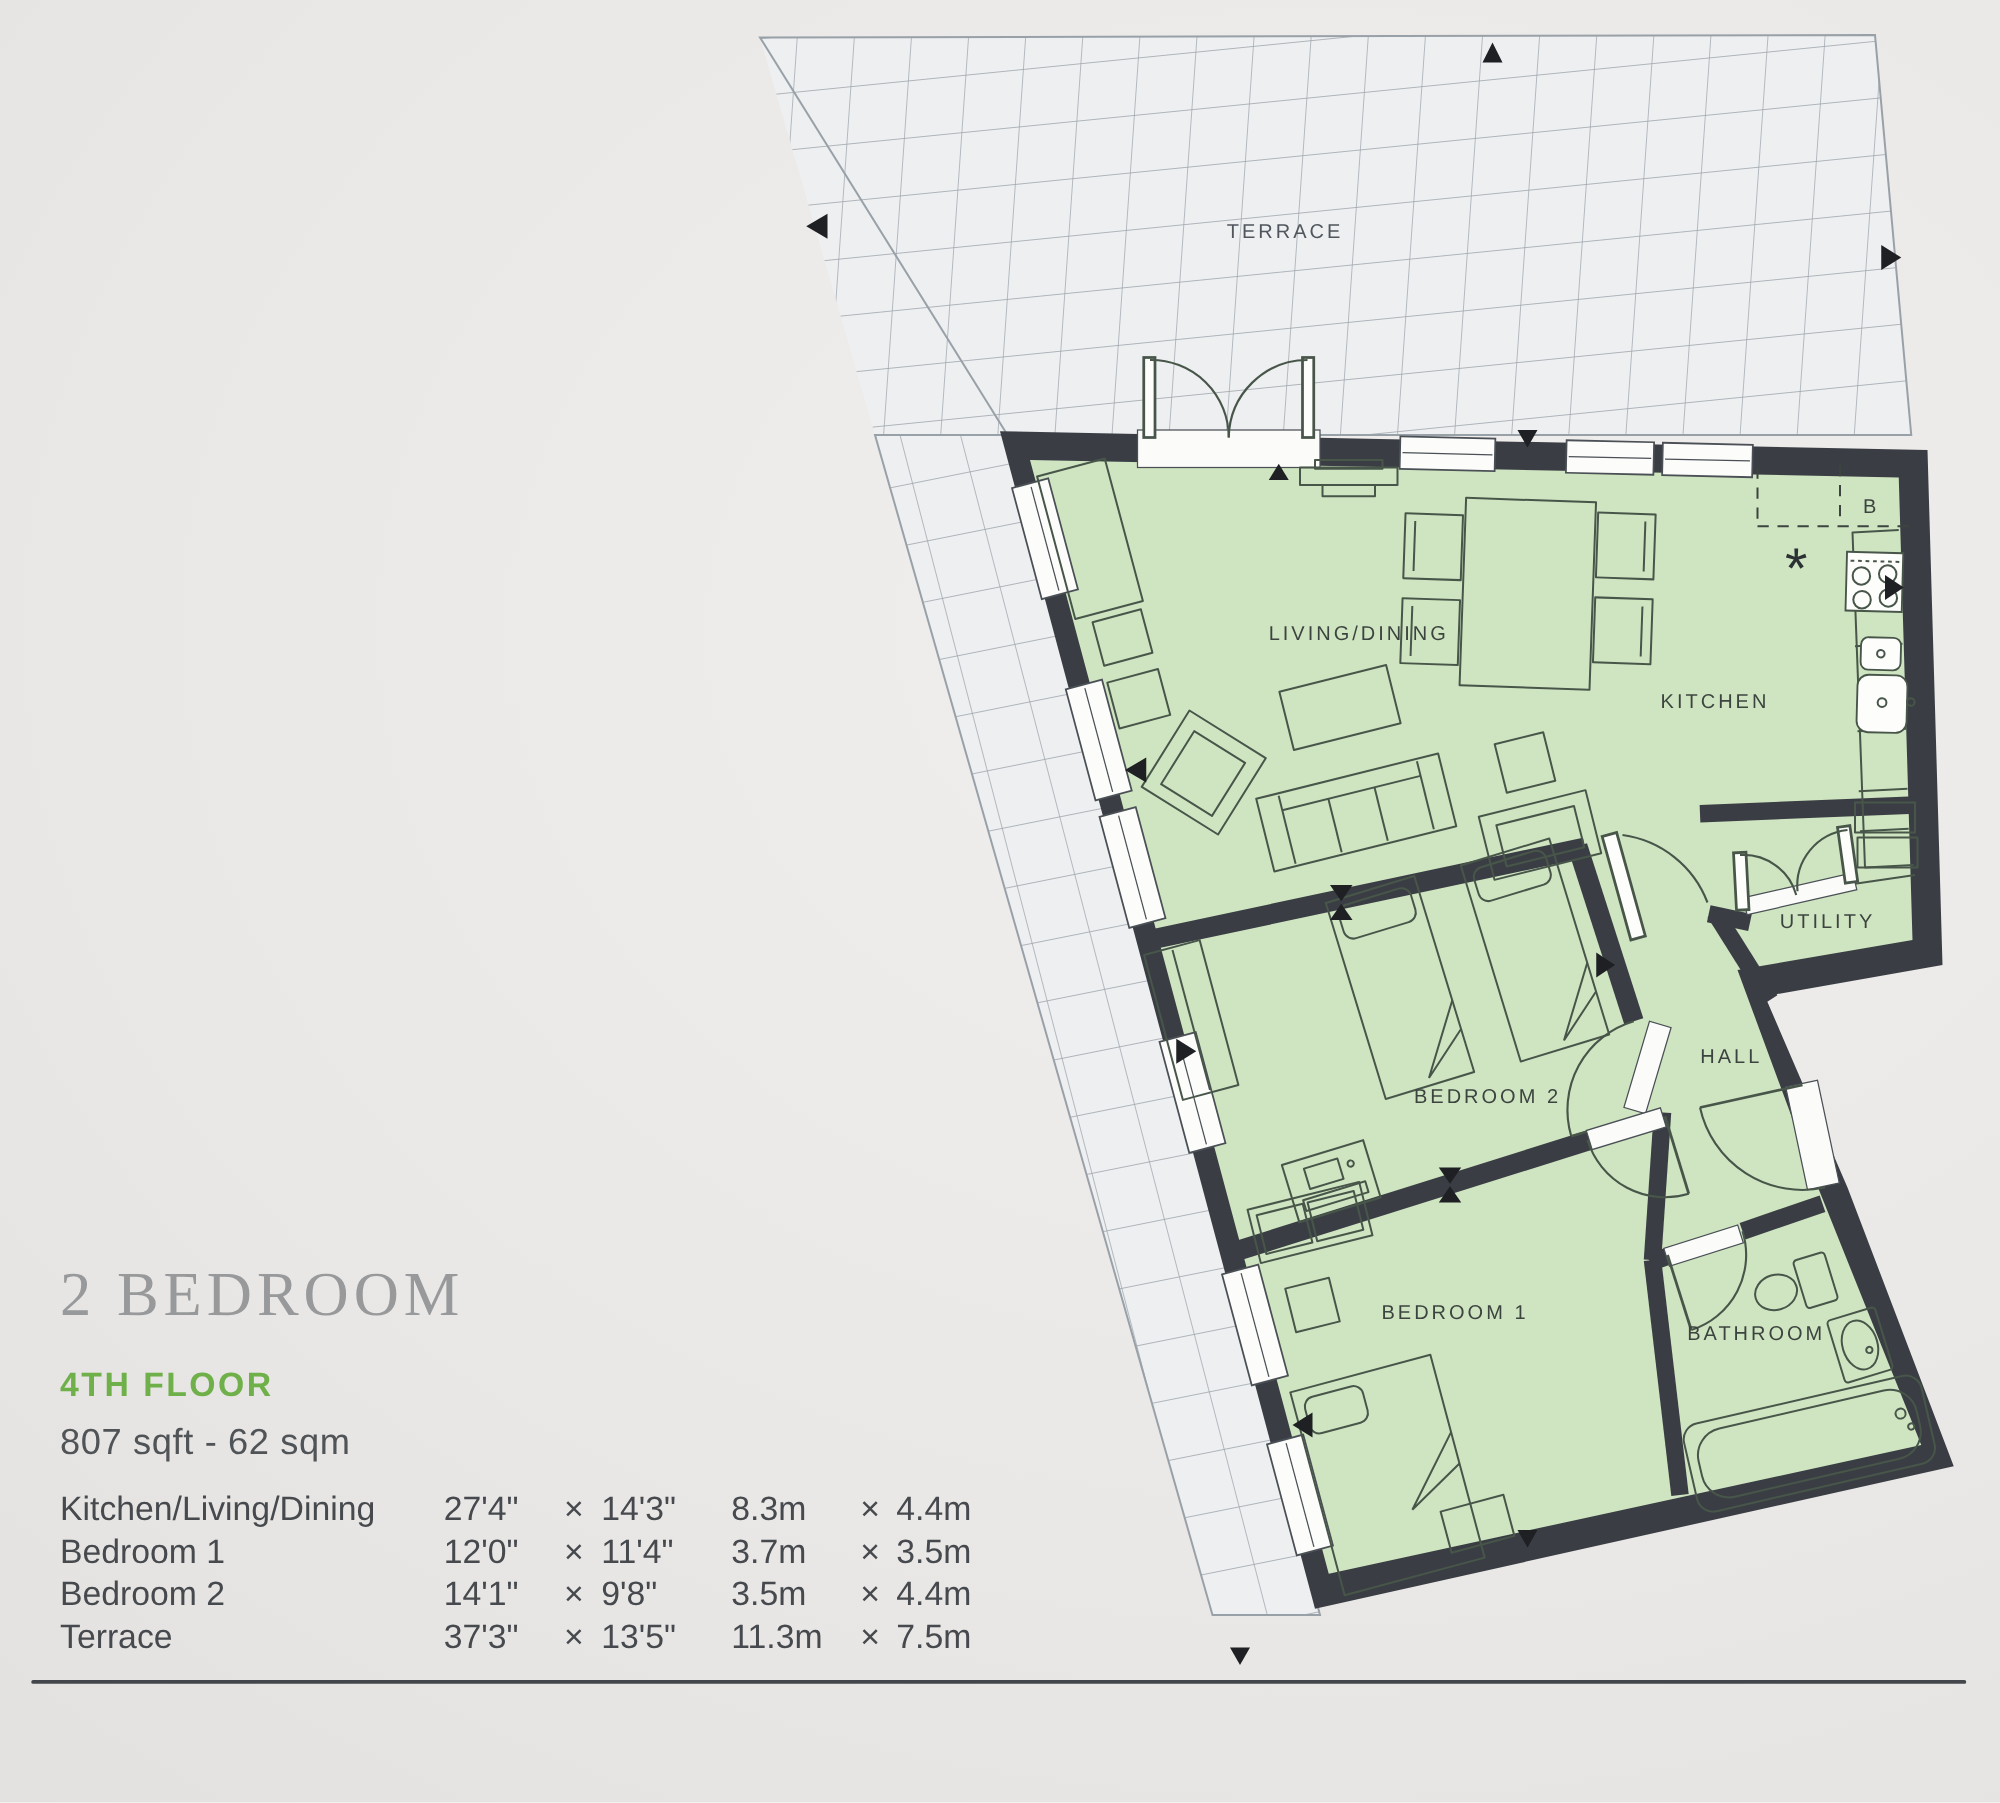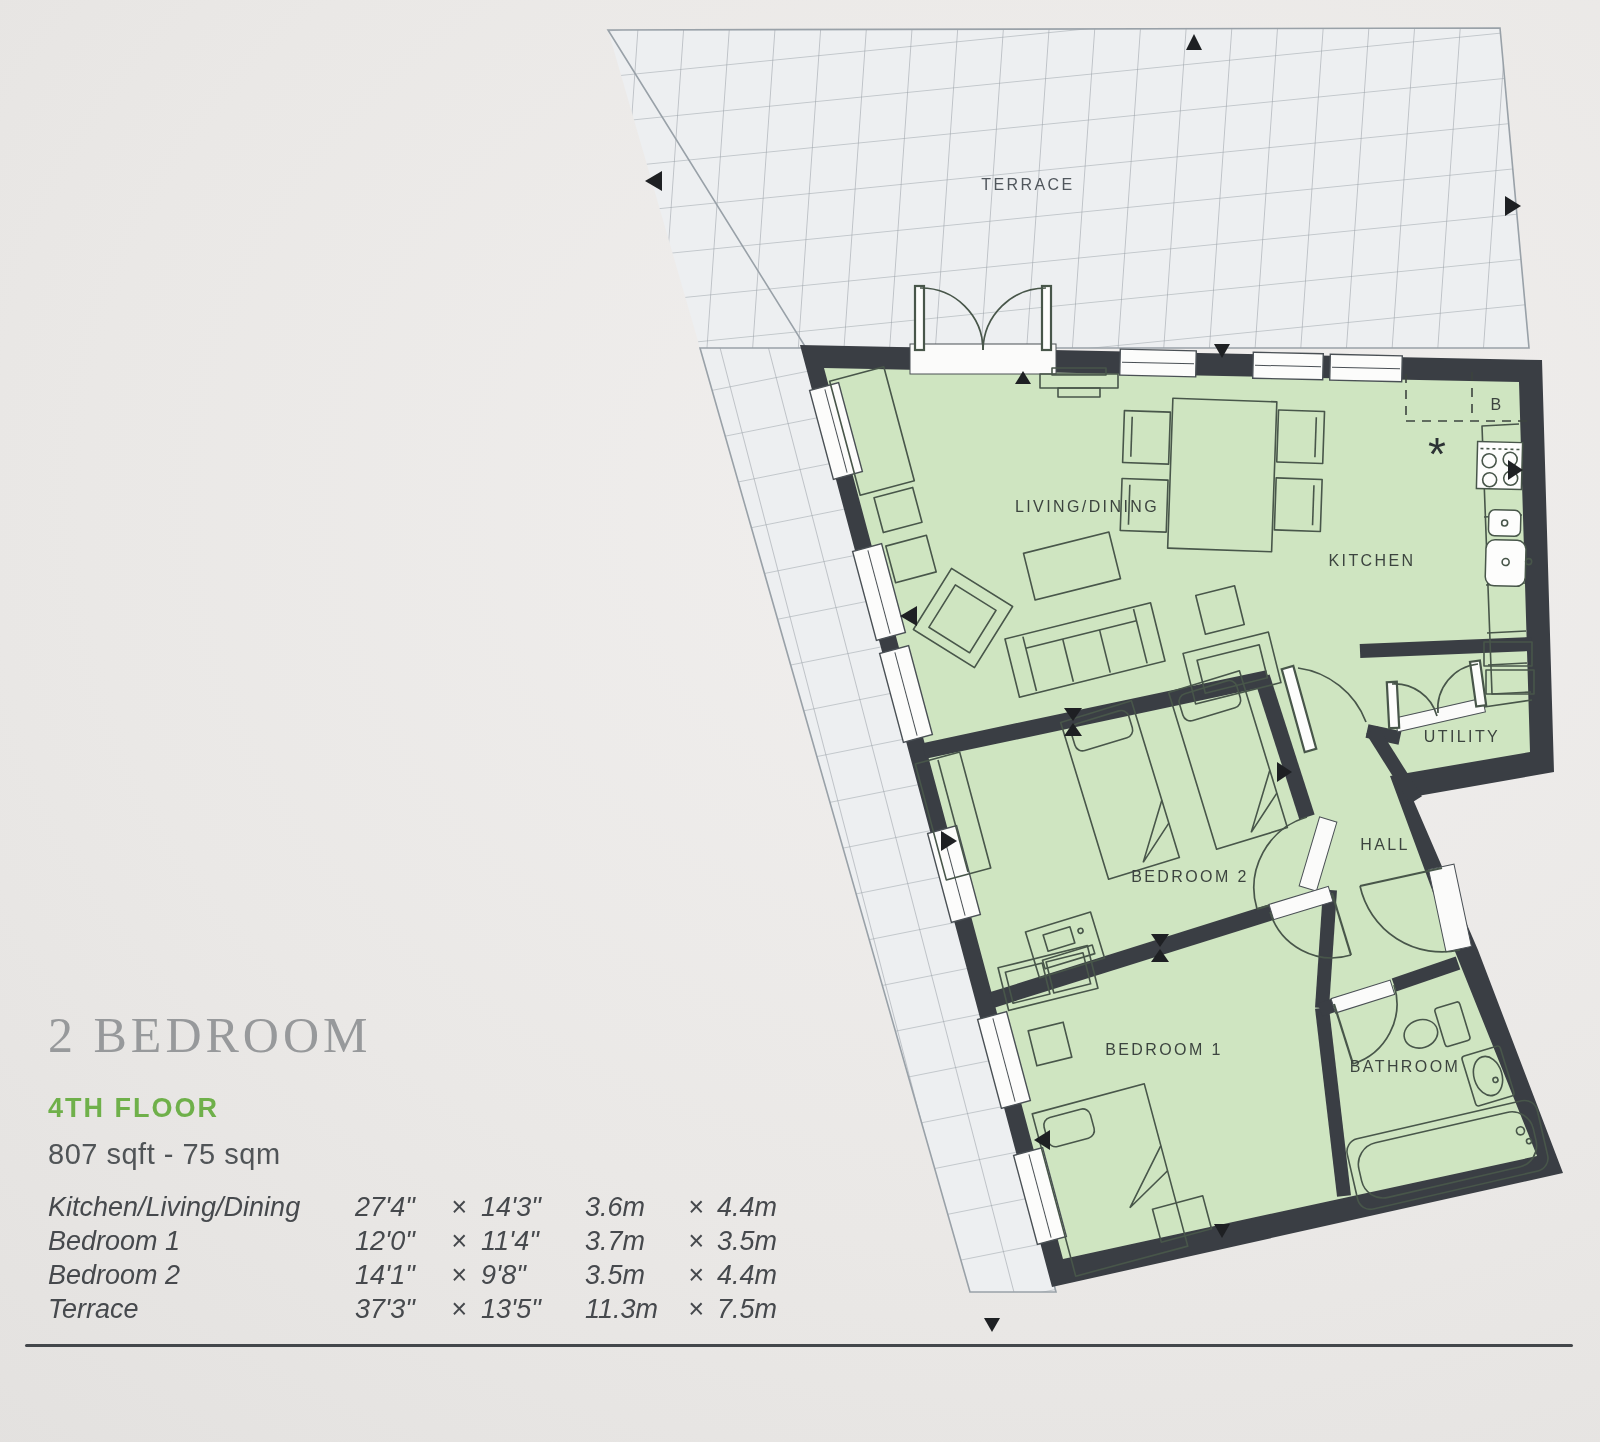--- a/index.html
+++ b/index.html
@@ -31,21 +31,21 @@
   .lbl-terr{fill:#50565c;}
   .mk{fill:var(--marker,#1e2023);}
 
   
   .info{position:absolute;left:48px;top:0;width:760px;color:var(--text-dark,#46494d);}
   .title{position:absolute;left:0;top:1006px;font-size:50px;font-weight:400;letter-spacing:4px;color:var(--title-gray,#97999b);white-space:nowrap;font-family:Liberation Serif, serif;}
   .floor-lbl{position:absolute;left:0;top:1072px;font-size:27px;font-weight:bold;letter-spacing:2px;color:var(--accent-green,#6fb04a);white-space:nowrap;margin-top:21px;}
   .area-lbl{position:absolute;left:0;top:1138px;font-size:29px;letter-spacing:.5px;color:#505457;white-space:nowrap;}
   .dims{position:absolute;left:0;top:1190px;font-size:27px;color:var(--text-dark,#46494d);}
   .dim-row{display:grid;grid-template-columns:307px 82px 44px 104px 90px 42px 80px;height:34px;align-items:center;}
-  .dim-row .c{white-space:nowrap;font-style:italic;}
+  .dim-row .c{white-space:nowrap;}
   .dim-row .x{text-align:center;}
   .rule{position:absolute;left:25px;top:1344px;width:1548px;height:3px;background:#43474b;border-radius:2px;}
 </style>
 </head>
 <body>
 
 <div class="page">
 
   <svg class="plan-svg" width="1600" height="1442" viewBox="0 0 1600 1442">
 
@@ -329,29 +329,29 @@
       <text class="lbl" x="1164" y="1055" text-anchor="middle">BEDROOM 1</text>
       <text class="lbl" x="1405" y="1072" text-anchor="middle">BATHROOM</text>
       <text class="lbl" x="1497" y="410" text-anchor="middle">B</text>
       <text x="1437" y="470" text-anchor="middle" font-size="46" fill="#2c3234">*</text>
     </g>
   </svg>
 
   <div class="info">
     <div class="title">2 BEDROOM</div>
     <div class="floor-lbl">4TH FLOOR</div>
-    <div class="area-lbl">807 sqft - 75 sqm</div>
+    <div class="area-lbl">807 sqft - 62 sqm</div>
 
     <div class="dims">
       <div class="dim-row">
         <span class="c">Kitchen/Living/Dining</span>
         <span class="c">27'4"</span>
         <span class="c x">×</span>
         <span class="c">14'3"</span>
-        <span class="c">3.6m</span>
+        <span class="c">8.3m</span>
         <span class="c x">×</span>
         <span class="c">4.4m</span>
       </div>
       <div class="dim-row">
         <span class="c">Bedroom 1</span>
         <span class="c">12'0"</span>
         <span class="c x">×</span>
         <span class="c">11'4"</span>
         <span class="c">3.7m</span>
         <span class="c x">×</span>

